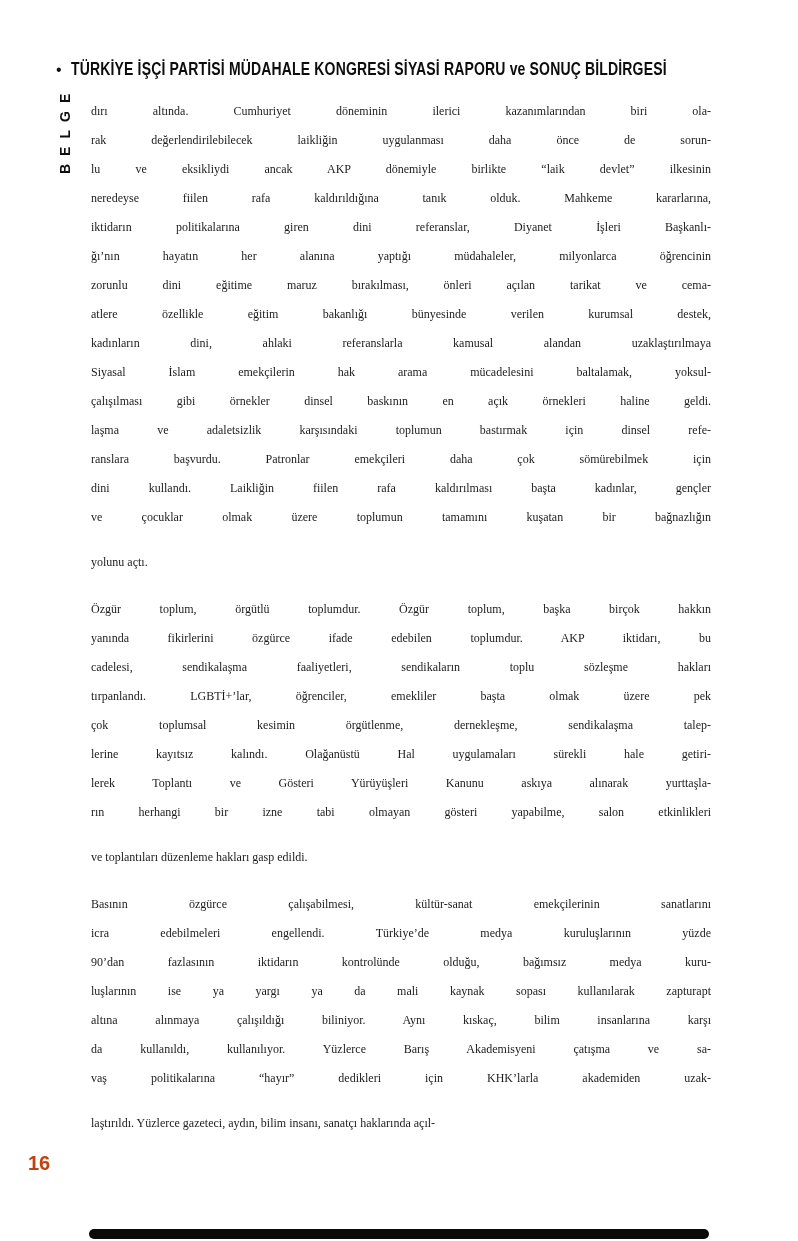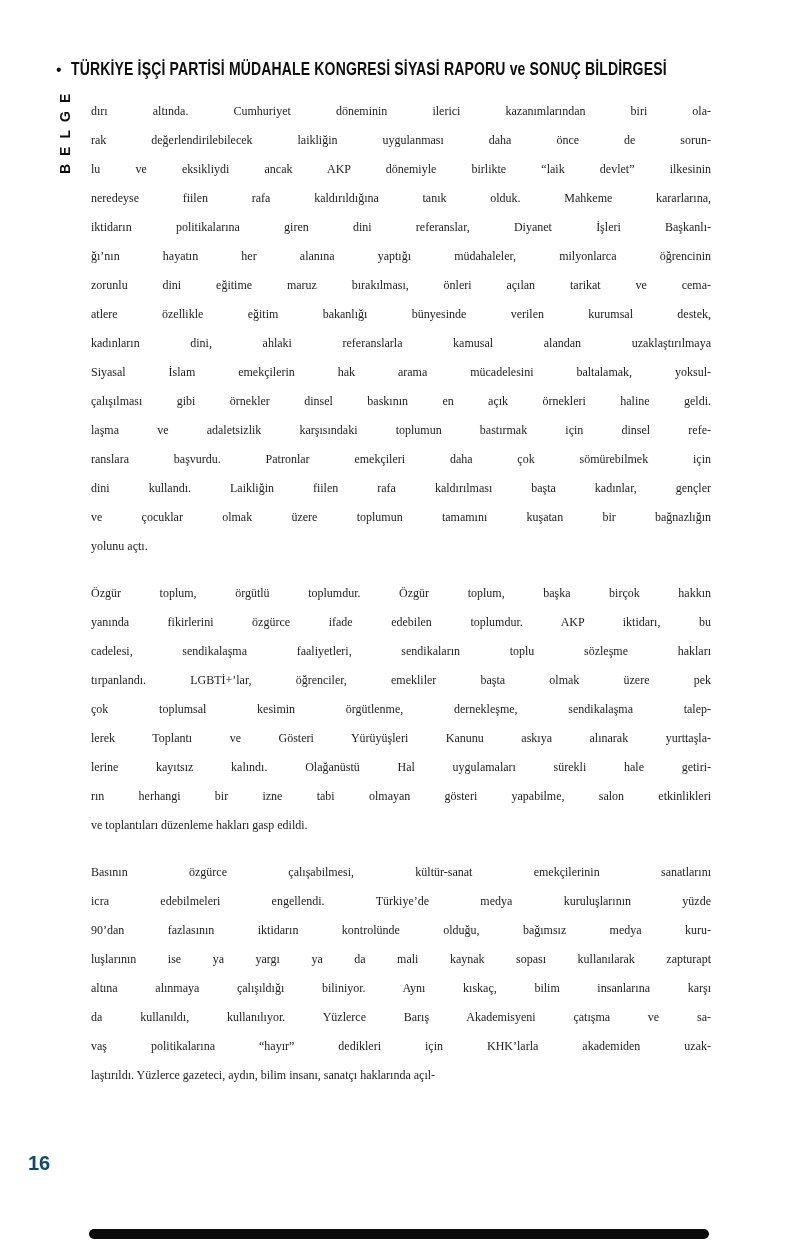--- a/index.html
+++ b/index.html
@@ -66,31 +66,31 @@
   }
   .para { margin: 0; }
   .para + .para { margin-top: 18px; }
   .tline {
     height: 29px;
     line-height: 29px;
     overflow: hidden;
     text-align: justify;
     text-align-last: justify;
   }
-  .tline.tline-last { text-align-last: left; }
+  .tline.tline-last { text-align-last: left; margin-top: 16px; }
 
   
   .page-number {
     position: absolute;
     left: 28px;
     top: 1152px;
     font-family: "Liberation Sans", sans-serif;
     font-weight: 700;
     font-size: 20px;
-    color: #0c4a6e;
+    color: #c2410c;
   }
 
   
   .home-indicator {
     position: absolute;
     left: 89px;
     top: 1229px;
     width: 620px;
     height: 10px;
     border-radius: 5px;
@@ -127,22 +127,22 @@
         <div class="tline">dini kullandı. Laikliğin fiilen rafa kaldırılması başta kadınlar, gençler</div>
         <div class="tline">ve çocuklar olmak üzere toplumun tamamını kuşatan bir bağnazlığın</div>
         <div class="tline tline-last">yolunu açtı.</div>
       </div>
     <div class="para">
         <div class="tline">Özgür toplum, örgütlü toplumdur. Özgür toplum, başka birçok hakkın</div>
         <div class="tline">yanında fikirlerini özgürce ifade edebilen toplumdur. AKP iktidarı, bu</div>
         <div class="tline">cadelesi, sendikalaşma faaliyetleri, sendikaların toplu sözleşme hakları</div>
         <div class="tline">tırpanlandı. LGBTİ+’lar, öğrenciler, emekliler başta olmak üzere pek</div>
         <div class="tline">çok toplumsal kesimin örgütlenme, dernekleşme, sendikalaşma talep-</div>
+        <div class="tline">lerine kayıtsız kalındı. Olağanüstü Hal uygulamaları sürekli hale getiri-</div>
         <div class="tline">lerek Toplantı ve Gösteri Yürüyüşleri Kanunu askıya alınarak yurttaşla-</div>
-        <div class="tline">lerine kayıtsız kalındı. Olağanüstü Hal uygulamaları sürekli hale getiri-</div>
         <div class="tline">rın herhangi bir izne tabi olmayan gösteri yapabilme, salon etkinlikleri</div>
         <div class="tline tline-last">ve toplantıları düzenleme hakları gasp edildi.</div>
       </div>
     <div class="para">
         <div class="tline">Basının özgürce çalışabilmesi, kültür-sanat emekçilerinin sanatlarını</div>
         <div class="tline">icra edebilmeleri engellendi. Türkiye’de medya kuruluşlarının yüzde</div>
         <div class="tline">90’dan fazlasının iktidarın kontrolünde olduğu, bağımsız medya kuru-</div>
         <div class="tline">luşlarının ise ya yargı ya da mali kaynak sopası kullanılarak zapturapt</div>
         <div class="tline">altına alınmaya çalışıldığı biliniyor. Aynı kıskaç, bilim insanlarına karşı</div>
         <div class="tline">da kullanıldı, kullanılıyor. Yüzlerce Barış Akademisyeni çatışma ve sa-</div>

